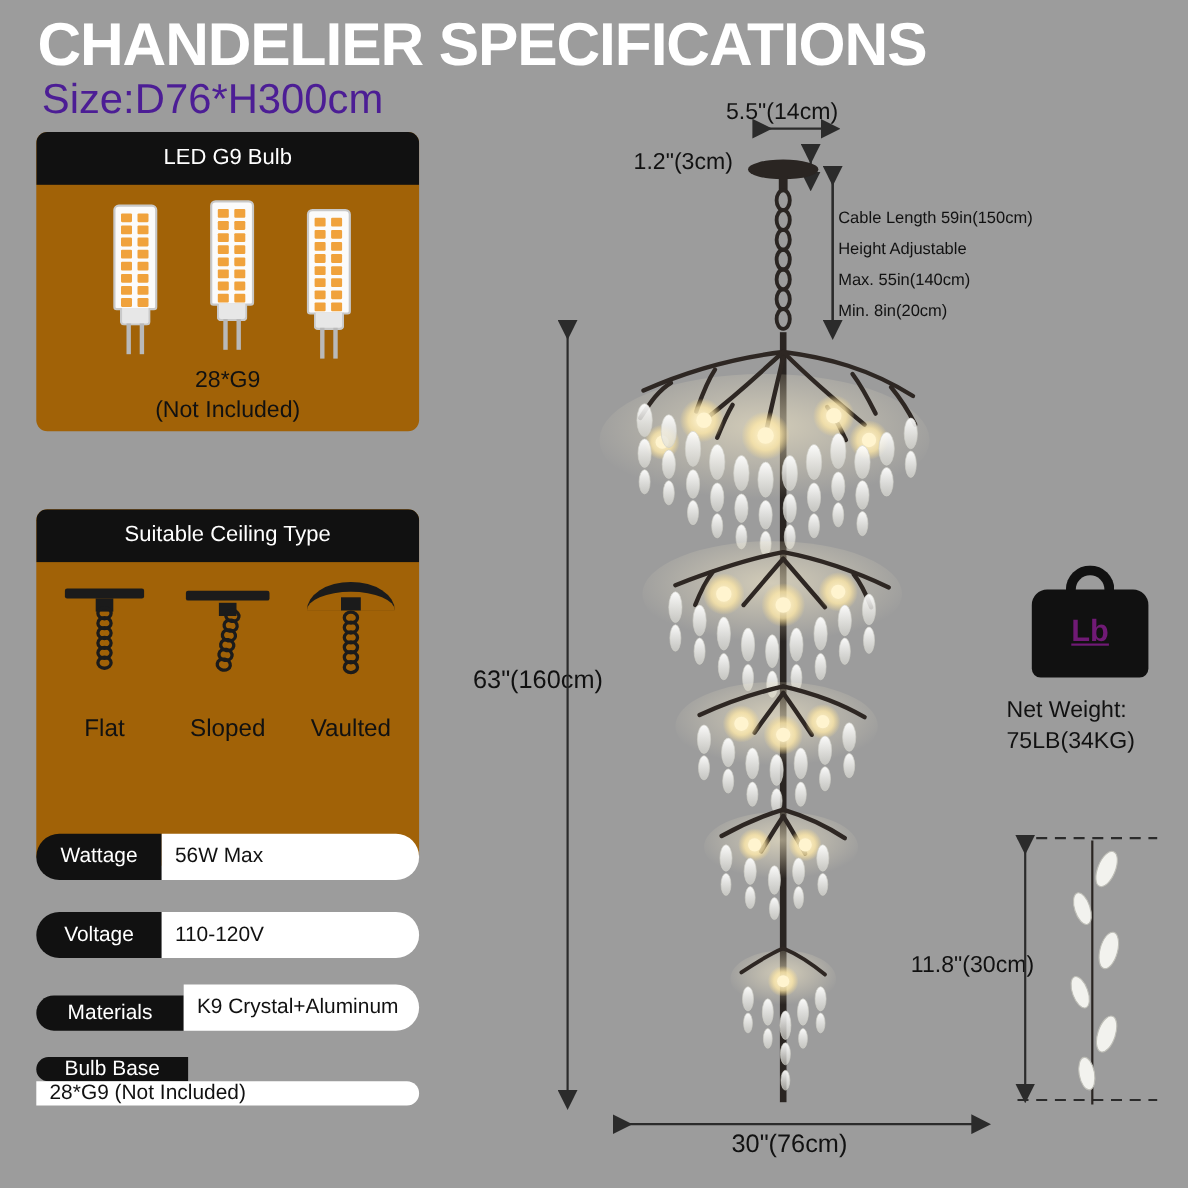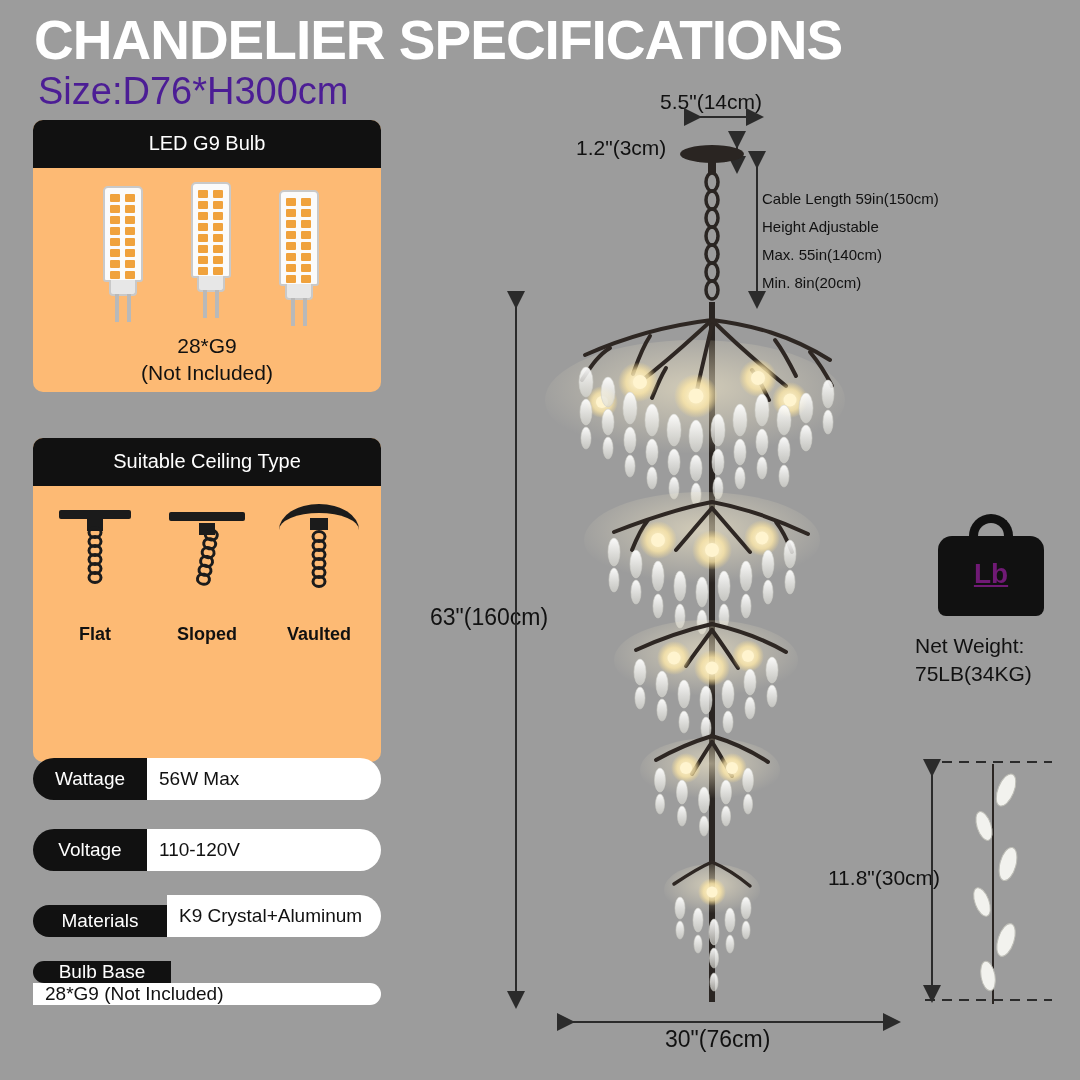--- a/index.html
+++ b/index.html
@@ -27,21 +27,21 @@
     position: absolute;
     left: 38px; top: 70px;
     font-size: 38px;
     color: #4c1d95;
     white-space: nowrap;
   }
 
   
   .card {
     position: absolute;
-    background: #fdba74;
+    background: #a16207;
     border-radius: 10px;
     overflow: hidden;
   }
   .card-header {
     background: #111111;
     color: #ffffff;
     font-size: 20px;
     text-align: center;
     padding: 12px 0 13px 0;
   }
@@ -95,21 +95,21 @@
   .bulb .pin.l { left: 20px; }
   .bulb .pin.r { left: 32px; }
   .bulb-caption {
     text-align: center;
     font-size: 21px;
     line-height: 27px;
     color: #111;
   }
 
   
-  #ceiling-card { left: 33px; top: 438px; width: 348px; height: 324px; }
+  #ceiling-card { left: 33px; top: 463px; width: 348px; height: 324px; }
   .ceiling-row {
     position: relative;
     height: 160px;
   }
   .ceiling-item {
     position: absolute;
     top: 18px;
     width: 108px;
     text-align: center;
   }
@@ -141,21 +141,21 @@
   }
   .chain .lnk {
     width: 15px; height: 13px;
     border: 3px solid #1b1b1b;
     border-radius: 50%;
     margin-top: -4px;
   }
   .chain.slope { transform: translateX(-50%) rotate(10deg); top: 28px; }
   .chain.vault { top: 30px; }
   .ceiling-label {
-    font-size: 18px; font-weight: bold; color: #111;
+    font-size: 22px; font-weight: normal; color: #111;
     margin-top: 2px;
   }
 
   
   .spec-row {
     position: absolute;
     left: 33px;
     width: 348px;
     height: 42px;
     display: flex;

